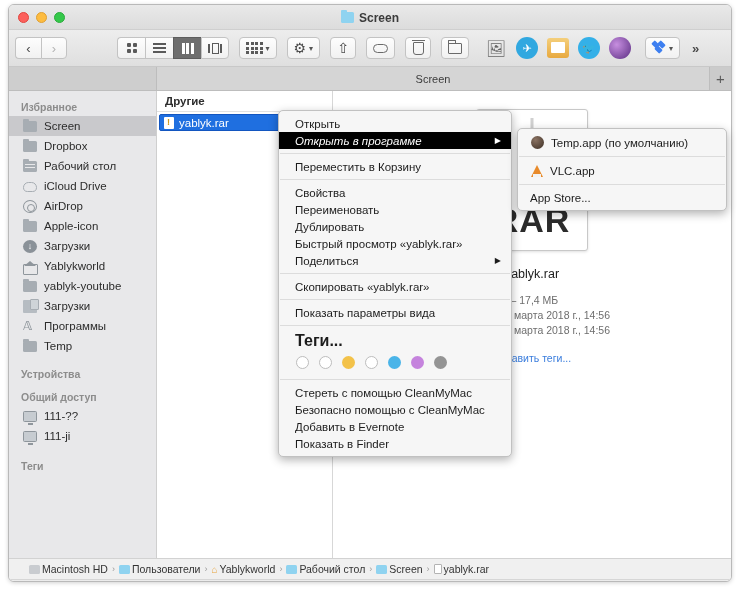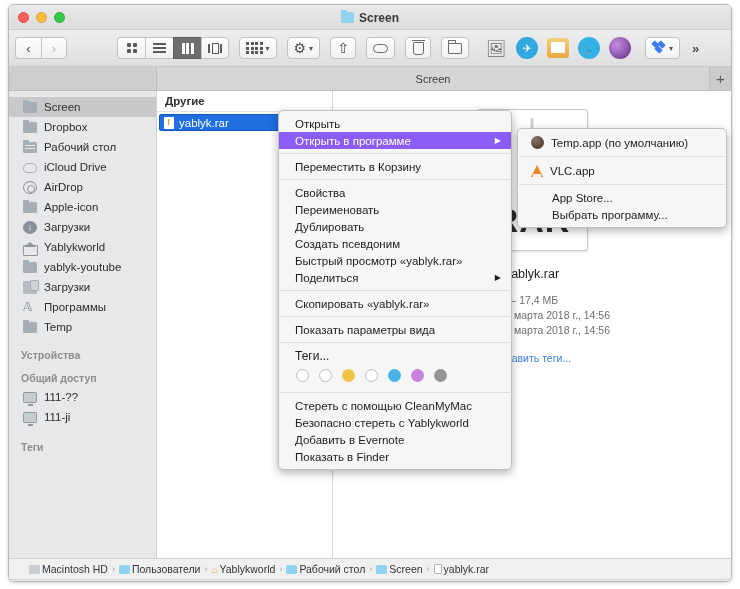--- a/index.html
+++ b/index.html
@@ -227,37 +227,37 @@
     position:absolute;left:278px;top:110px;width:234px;
     background:#f6f6f6;border:1px solid #c1c1c1;border-radius:5px;
     box-shadow:0 3px 10px rgba(0,0,0,.30);
     padding:4px 0;font-size:11.5px;color:#1c1c1c;
     z-index:40;
   }
   .mi{
     height:17px;display:flex;align-items:center;
     padding:0 10px 0 16px;white-space:nowrap;
   }
-  .mi.hl{background:#8b5cf6;color:#fff;}
+  .mi.hl{background:#000000;color:#fff;font-style:italic;}
   .mi .arr{margin-left:auto;font-size:8px;}
   .msep{height:1px;background:#dcdcdc;margin:4px 1px;}
-  .tags-label{padding:2px 0 4px 16px;font-size:12px;color:#1c1c1c;}
+  .tags-label{padding:2px 0 4px 16px;font-size:16px;color:#1c1c1c;font-weight:bold;}
   .tagdots{display:flex;gap:10px;padding:2px 0 6px 17px;}
   .tdot{width:13px;height:13px;border-radius:50%;}
   .tdot.empty{background:#fff;border:1px solid #bdbdbd;}
 
   
   .submenu{
     position:absolute;left:517px;top:128px;width:210px;
     background:#f6f6f6;border:1px solid #c1c1c1;border-radius:5px;
     box-shadow:0 3px 10px rgba(0,0,0,.30);
     padding:4px 0;font-size:11.5px;color:#1c1c1c;z-index:50;
   }
   .smi{height:19px;display:flex;align-items:center;gap:7px;padding:0 10px 0 13px;white-space:nowrap;}
-  .smi.plain{padding-left:34px;height:17px;}
+  .smi.plain{padding-left:12px;height:17px;}
   .keka{width:13px;height:13px;border-radius:50%;background:radial-gradient(circle at 35% 30%,#8a7262,#3c2e24);}
   .vlc{width:0;height:0;border-left:6px solid transparent;border-right:6px solid transparent;border-bottom:12px solid #e88a2a;position:relative;}
   .vlc:after{content:"";position:absolute;left:-4px;top:9px;width:8px;height:3px;background:#f2f2f2;}
 </style>
 </head>
 <body>
 
 <div id="root">
   <div class="win">
 
@@ -389,20 +389,21 @@
     <div class="tabbar">
       <div class="tab-spacer"></div>
       <div class="tab-main">Screen</div>
       <div class="tab-plus">+</div>
     </div>
 
     <div class="body">
 
       <div class="sidebar">
 
+        <div class="sb-head">Избранное</div>
         <div class="sb-item sel">
           <span class="ic ic-folder"></span>
           <span class="sb-label">Screen</span>
         </div>
         <div class="sb-item">
           <span class="ic ic-folder"></span>
           <span class="sb-label">Dropbox</span>
         </div>
         <div class="sb-item">
           <span class="ic ic-folder-lines"></span>
@@ -540,23 +541,20 @@
     <div class="mi">
       <span>Свойства</span>
     </div>
     <div class="mi">
       <span>Переименовать</span>
     </div>
     <div class="mi">
       <span>Дублировать</span>
     </div>
     <div class="mi">
-      <span>Создать псевдоним</span>
-    </div>
-    <div class="mi">
       <span>Быстрый просмотр «yablyk.rar»</span>
     </div>
     <div class="mi">
       <span>Поделиться</span>
       <span class="arr">▶</span>
     </div>
     <div class="msep"></div>
     <div class="mi">
       <span>Скопировать «yablyk.rar»</span>
     </div>
@@ -573,21 +571,21 @@
       <span class="tdot empty"></span>
       <span class="tdot" style="background:#4ab4e8"></span>
       <span class="tdot" style="background:#c583dd"></span>
       <span class="tdot" style="background:#949494"></span>
     </div>
     <div class="msep"></div>
     <div class="mi">
       <span>Стереть с помощью CleanMyMac</span>
     </div>
     <div class="mi">
-      <span>Безопасно стереть с Yablykworld</span>
+      <span>Безопасно помощью с CleanMyMac</span>
     </div>
     <div class="mi">
       <span>Добавить в Evernote</span>
     </div>
     <div class="mi">
       <span>Показать в Finder</span>
     </div>
   </div>
 
   <div class="submenu">
@@ -597,17 +595,14 @@
     </div>
     <div class="msep"></div>
     <div class="smi">
       <span class="vlc"></span>
       <span>VLC.app</span>
     </div>
     <div class="msep"></div>
     <div class="smi plain">
       <span>App Store...</span>
     </div>
-    <div class="smi plain">
-      <span>Выбрать программу...</span>
-    </div>
   </div>
 </div>
 
 </body></html>

